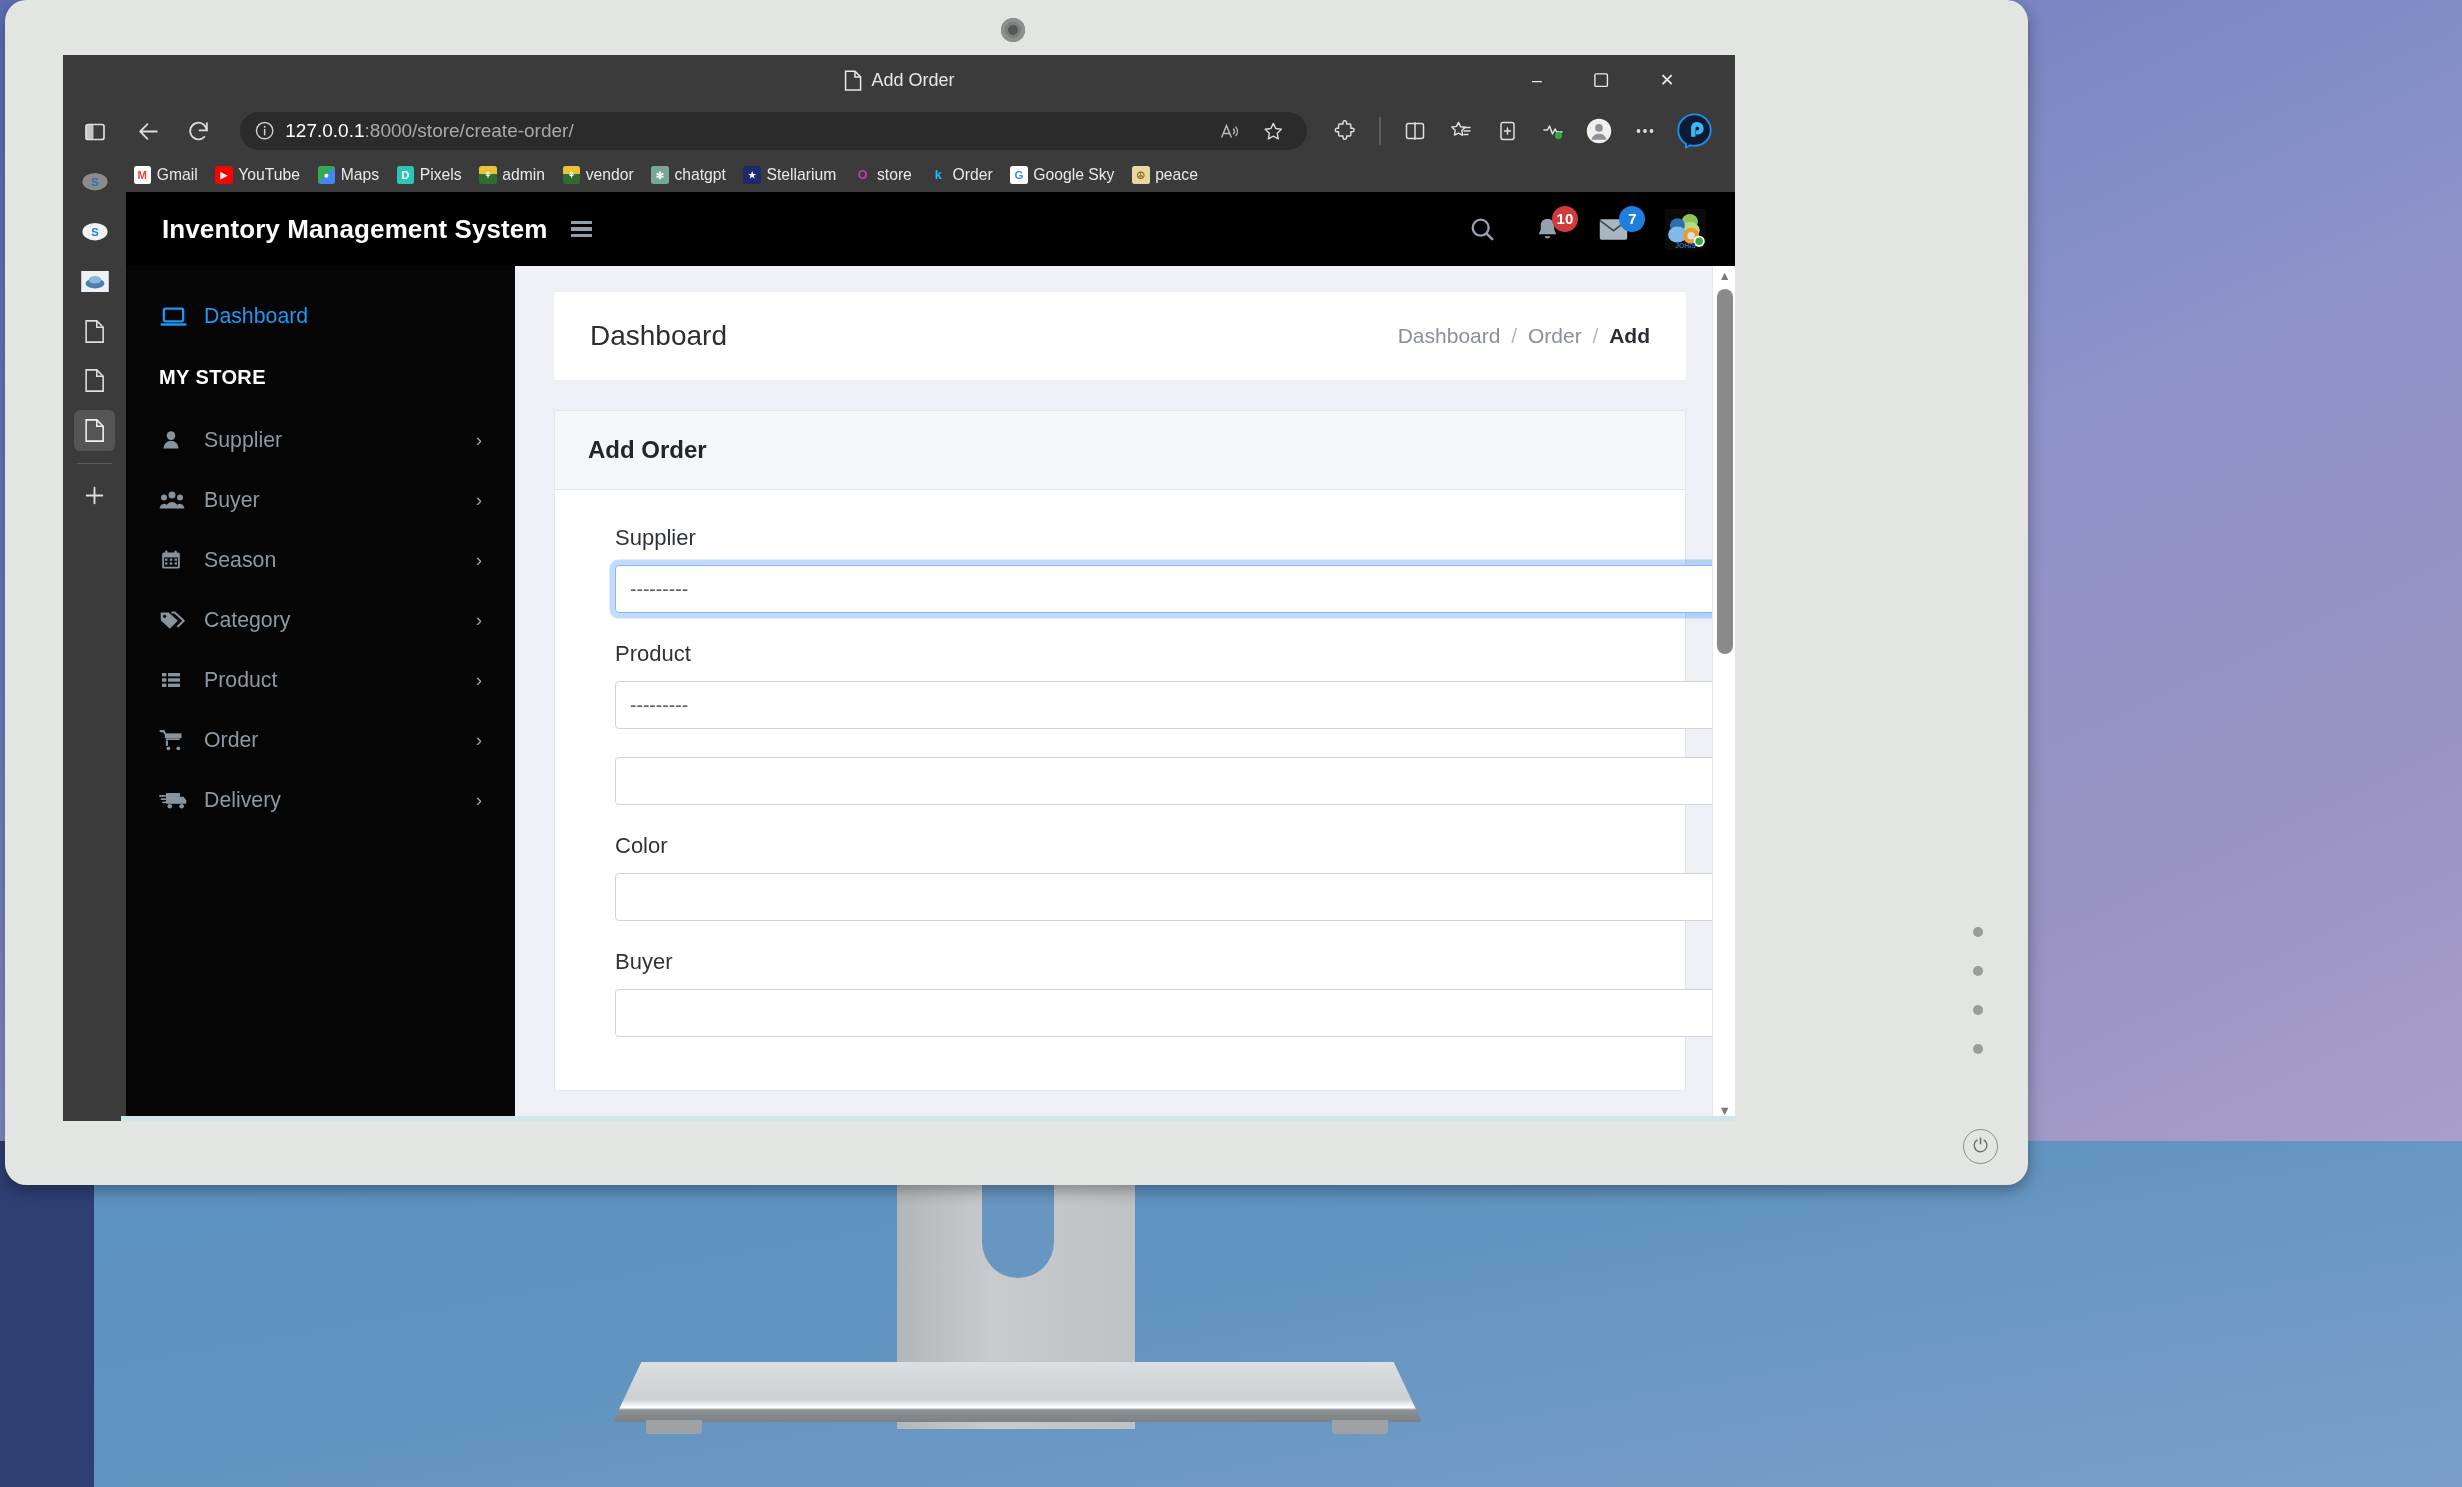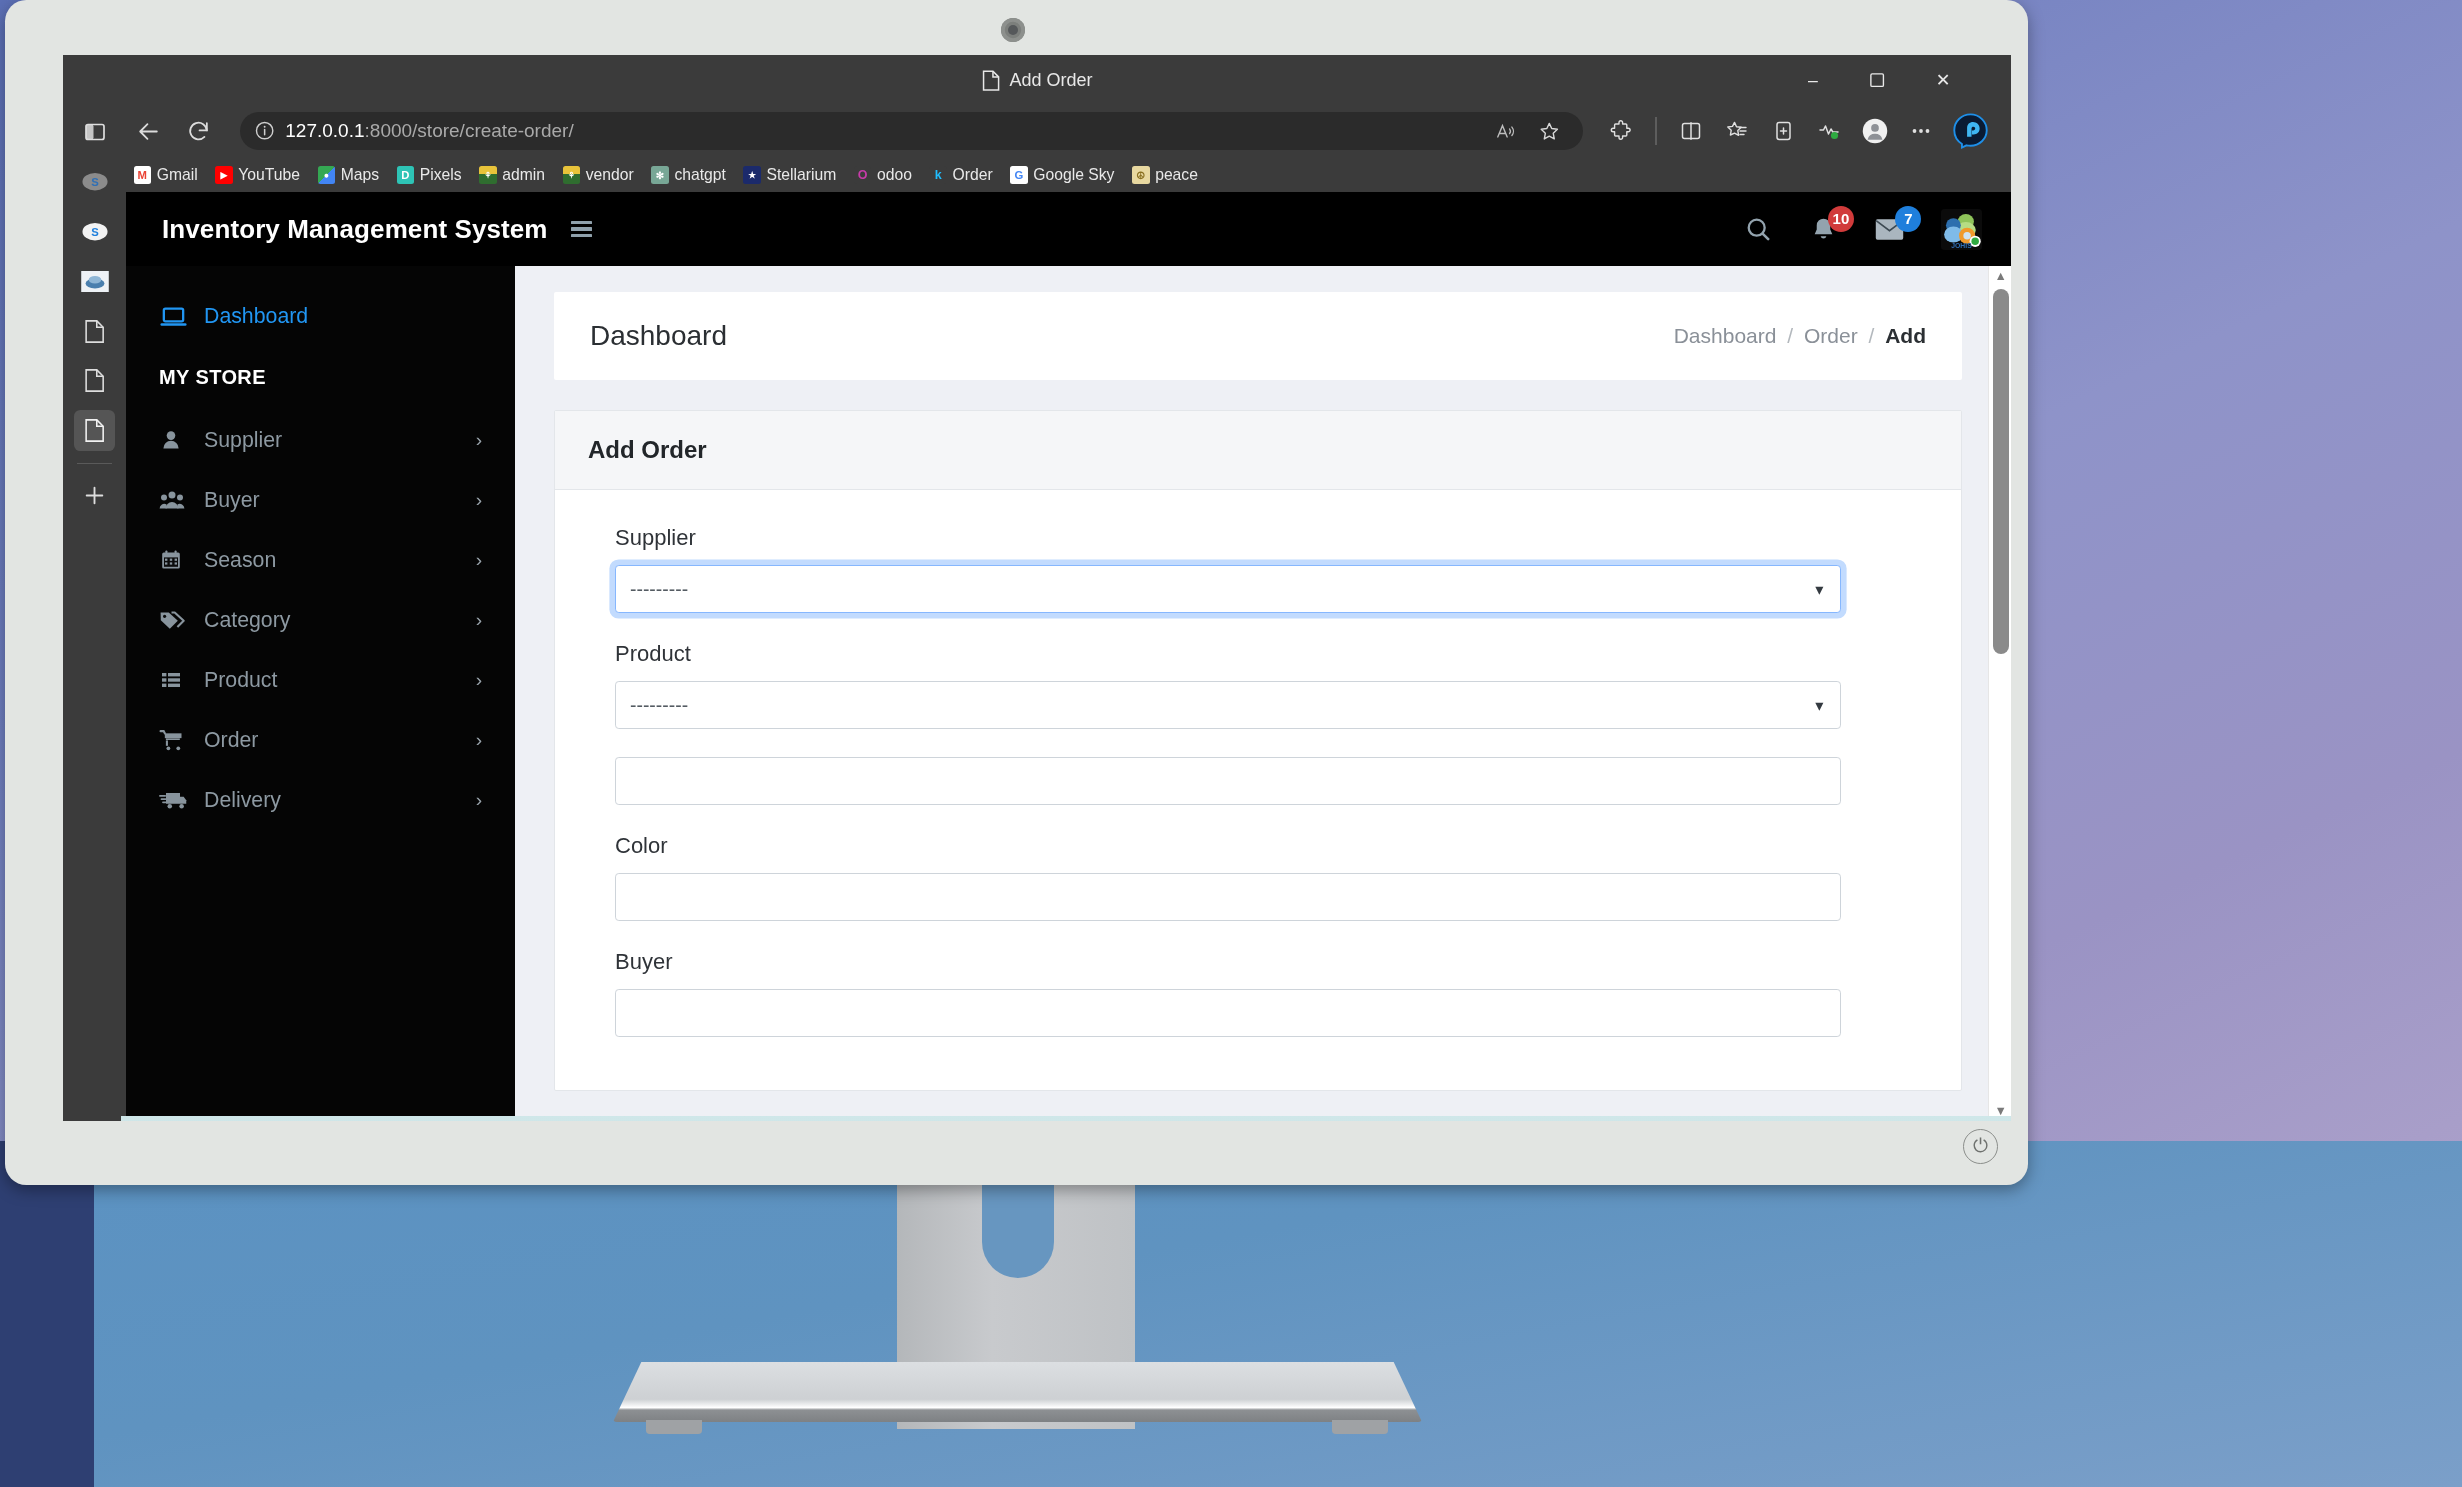--- a/index.html
+++ b/index.html
@@ -25,21 +25,21 @@
   }
 
   
   #monitor {
     position: absolute; left: 5px; top: 0px; width: 2023px; height: 1185px;
     background: #e2e5e2;
     border-radius: 21.3px;
     box-shadow: 0 5px 16.3px rgba(0,0,0,.35);
   }
   #monitor-inner {
-    position: absolute; left: 58px; top: 55px; width: 1948px; height: 1066px;
+    position: absolute; left: 58px; top: 55px; width: 1672px; height: 1066px;
     background: #ffffff;
     overflow: hidden;
   }
   #webcam {
     position: absolute; left: 996px; top: 17.6px; width: 24px; height: 24px;
     border-radius: 50%; background: #7c7f7c;
     box-shadow: inset 0 0 0 3.8px #8d908d;
   }
   #webcam::after {
     content: ""; position: absolute; left: 7px; top: 7px; width: 10px; height: 10px;
@@ -366,21 +366,21 @@
           <div class="bm">
               <span class="bm-ico" style="background:#78a796;font-size:10px">✻</span>
               <span class="bm-label">chatgpt</span>
             </div>
           <div class="bm">
               <span class="bm-ico" style="background:#1b2a6b;font-size:8.8px">★</span>
               <span class="bm-label">Stellarium</span>
             </div>
           <div class="bm">
               <span class="bm-ico" style="background:#3b3b3b;color:#c63ba8;font-size:12.5px">O</span>
-              <span class="bm-label">odoo</span>
+              <span class="bm-label">store</span>
             </div>
           <div class="bm">
               <span class="bm-ico" style="background:#3b3b3b;color:#20beff;font-size:12.5px">k</span>
               <span class="bm-label">Order</span>
             </div>
           <div class="bm">
               <span class="bm-ico" style="background:#fff;color:#4285f4">G</span>
               <span class="bm-label">Google Sky</span>
             </div>
           <div class="bm">

